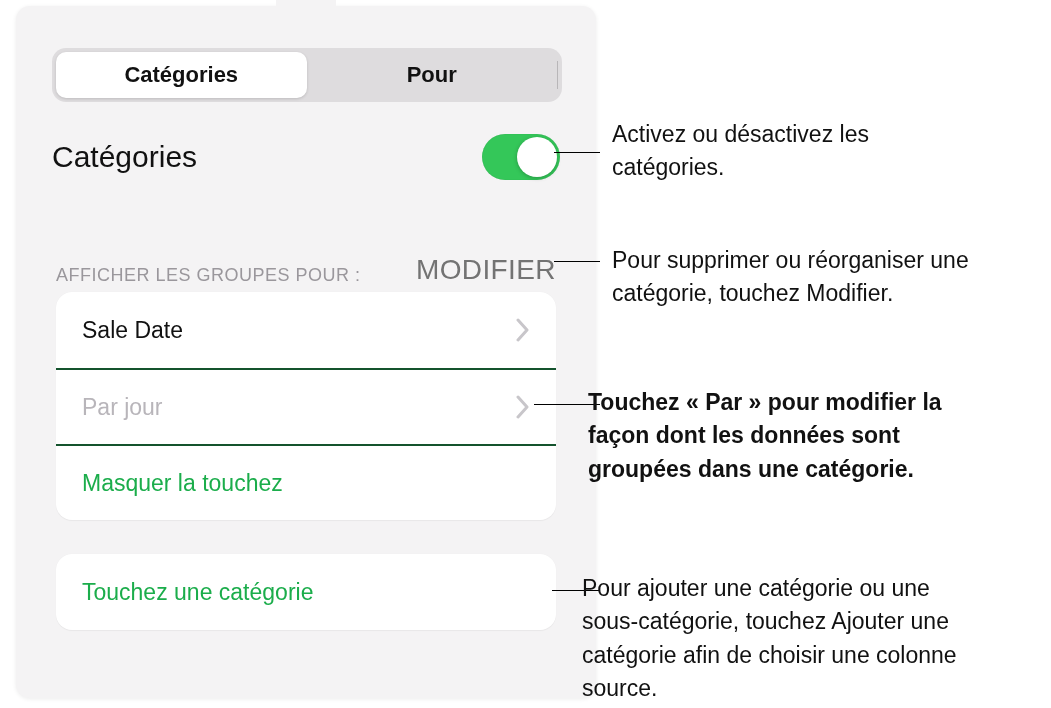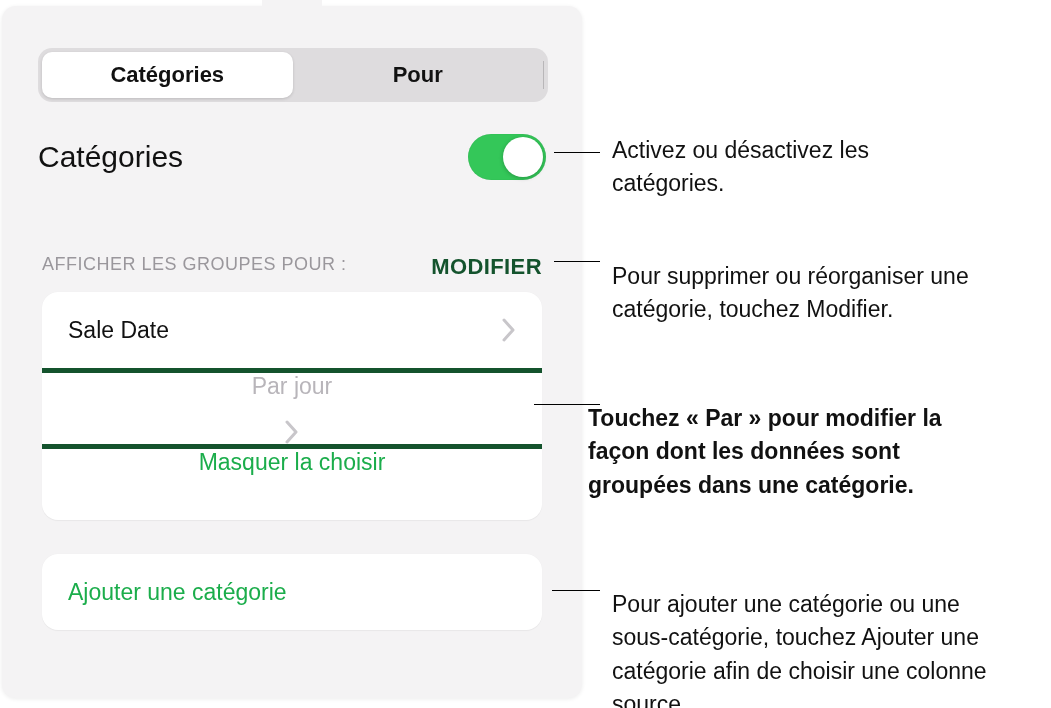--- a/index.html
+++ b/index.html
@@ -1,21 +1,21 @@
 <!DOCTYPE html>
 <html><head>
 <meta charset="utf-8">
 <style>
   * { box-sizing: border-box; margin: 0; padding: 0; }
   html, body { width: 1051px; height: 708px; font-family: -apple-system, "Helvetica Neue", Arial, sans-serif; background: #fff; }
   body { position: relative; }
 
   .panel {
     position: absolute;
-    left: 2px;
+    left: 16px;
     top: 6px;
     width: 580px;
     height: 692px;
     background: #f4f3f4;
     border-radius: 14px;
     box-shadow: 0 1px 4px rgba(0,0,0,0.08);
     overflow: visible;
   }
 
   .notch {
@@ -104,32 +104,32 @@
     box-shadow: 0 1px 4px rgba(0,0,0,0.25);
   }
 
   .list-label-row {
     position: absolute;
     top: 248px;
     left: 40px;
     right: 40px;
     display: flex;
     justify-content: space-between;
-    align-items: flex-start;
+    align-items: flex-end;
   }
   .list-label {
     font-size: 18px;
     letter-spacing: 0.5px;
     color: #9a979c;
   }
   .edit-link {
-    font-size: 22px;
+    font-size: 28px;
     letter-spacing: 0.4px;
-    color: #14532d;
-    font-weight: 700;
+    color: #737373;
+    font-weight: 400;
   }
 
   .list-card {
     position: absolute;
     left: 40px;
     right: 40px;
     background: #fff;
     border-radius: 16px;
     overflow: hidden;
     box-shadow: 0 0.5px 1px rgba(0,0,0,0.05);
@@ -138,39 +138,38 @@
   .card2 { top: 548px; }
 
   .row {
     display: flex;
     align-items: center;
     justify-content: space-between;
     padding: 0 26px;
     height: 76px;
     font-size: 23px;
   }
-  .row + .row { border-top: 5px solid #14532d; flex-direction: column; }
+  .row + .row { border-top: 2px solid #14532d; }
   .row .label-black { color: #111; }
   .row .label-grey { color: #b8b5ba; }
   .row .label-green { color: #1bad4b; font-weight: 500; }
 
   .chevron {
     width: 14px;
     height: 24px;
     position: relative;
   }
   .chevron svg { display: block; }
 
   
   .callout {
     position: absolute;
     font-size: 23px;
     line-height: 1.45;
     color: #111;
-    margin-top: 16px;
   }
   .leader {
     position: absolute;
     height: 1px;
     background: #000;
   }
 </style>
 </head>
 <body>
 
@@ -211,35 +210,35 @@
     </div>
     <div class="row">
       <span class="label-grey">Par jour</span>
       <span class="chevron">
         <svg width="14" height="24" viewBox="0 0 14 24">
             <path d="M2 2 L11 12 L2 22" fill="none" stroke="#c8c6ca" stroke-width="3" stroke-linecap="round" stroke-linejoin="round"></path>
           </svg>
       </span>
     </div>
     <div class="row">
-      <span class="label-green">Masquer la choisir</span>
+      <span class="label-green">Masquer la touchez</span>
     </div>
   </div>
 
   <div class="list-card card2">
     <div class="row">
-      <span class="label-green">Ajouter une catégorie</span>
+      <span class="label-green">Touchez une catégorie</span>
     </div>
   </div>
 
 </div>
 
 <div class="leader" style="left:554px; top:152px; width:46px;"></div>
 <div class="callout" style="left:612px; top:118px; width:310px;">Activez ou désactivez les catégories.</div>
 
 <div class="leader" style="left:554px; top:261px; width:46px;"></div>
 <div class="callout" style="left:612px; top:244px; width:420px;">Pour supprimer ou réorganiser une catégorie, touchez Modifier.</div>
 
 <div class="leader" style="left:534px; top:404px; width:66px;"></div>
 <div class="callout" style="left:588px; top:386px; width:420px;font-weight:bold;">Touchez «&nbsp;Par&nbsp;» pour modifier la façon dont les données sont groupées dans une catégorie.</div>
 
 <div class="leader" style="left:552px; top:590px; width:48px;"></div>
-<div class="callout" style="left:612px; top:572px; width:400px;">Pour ajouter une catégorie ou une sous-catégorie, touchez Ajouter une catégorie afin de choisir une colonne source.</div>
+<div class="callout" style="left:582px; top:572px; width:400px;">Pour ajouter une catégorie ou une sous-catégorie, touchez Ajouter une catégorie afin de choisir une colonne source.</div>
 
 </body></html>

